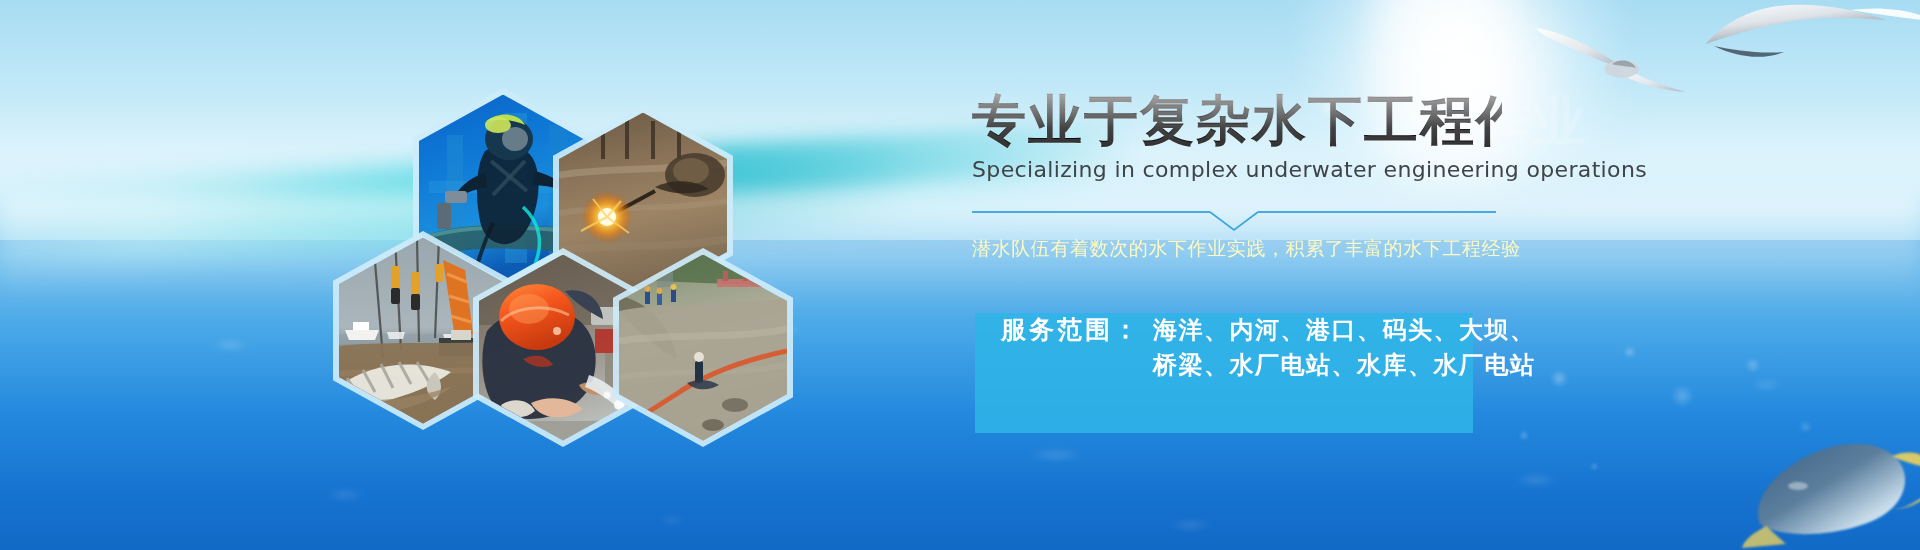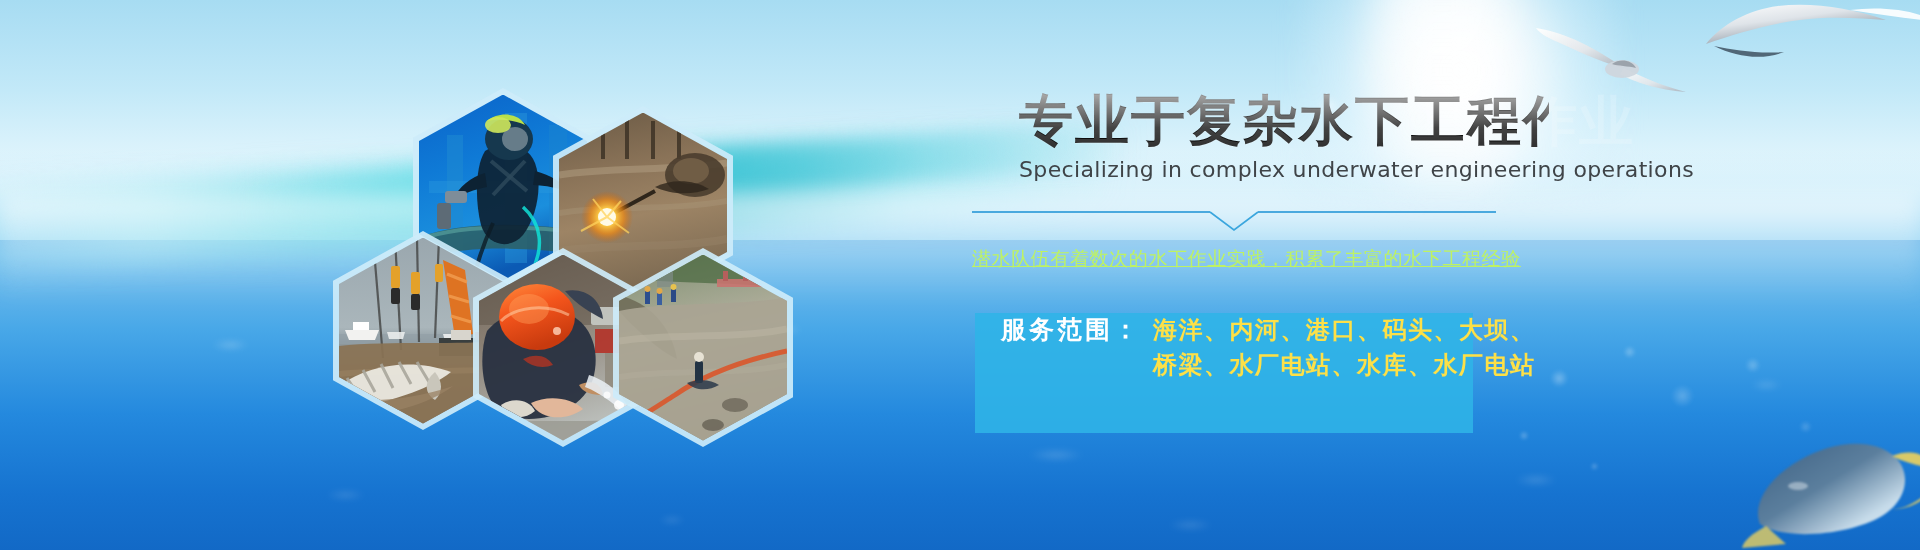--- a/index.html
+++ b/index.html
@@ -153,21 +153,21 @@
 
   
   #hex-1 { left: 8px;   top: 0px;   }   
   #hex-2 { left = 0; }
   #hex-2 { left: 148px; top: 18px;  }   
   #hex-3 { left: -72px; top: 143px; }   
   #hex-4 { left: 68px;  top: 160px; }   
   #hex-5 { left: 208px; top: 160px; }   
 
   
-  .text-block { position: absolute; left: 1019px; top: 92px; width: 530px; }
+  .text-block { position: absolute; left: 972px; top: 92px; width: 530px; }
 
   .headline {
     font-size: 54px;
     font-weight: bold;
     letter-spacing: 2px;
     line-height: 1.08;
     white-space: nowrap;
     background: linear-gradient(to bottom,
       #9d9d9d 0%, #6e6e6e 22%, #3a3a3a 48%, #1a1a1a 62%, #000000 100%);
     -webkit-background-clip: text;
@@ -184,47 +184,46 @@
     letter-spacing: .35px;
     white-space: nowrap;
     font-family: "DejaVu Sans", "Liberation Sans", sans-serif;
   }
 
   .divider {
     position: absolute; left: 972px; top: 206px; width: 524px; height: 26px;
   }
 
   .desc {
-    position: absolute; left: 972px; top: 246px;
+    position: absolute; left: 972px; top: 236px;
     font-size: 19px;
-    color: #bef264;
+    color: #fef9c3;
     letter-spacing: .6px;
     white-space: nowrap;
     font-family: "DejaVu Sans", "Liberation Sans", sans-serif;
-    text-decoration: underline;
   }
 
   .service-box {
     position: absolute; left: 975px; top: 313px;
     width: 498px; height: 120px;
     background: rgba(47,180,231,0.88);
     display: flex; 
   }
   .service-label {
     color: #ffffff;
     font-size: 25px;
     font-weight: bold;
     letter-spacing: 3px;
     margin-left: 26px;
     white-space: nowrap;
     font-family: "DejaVu Sans", "Liberation Sans", sans-serif;
   }
   .service-items {
     margin-left: 12px;
-    color: #fde047;
+    color: #ffffff;
     font-size: 24px;
     font-weight: bold;
     letter-spacing: 1.5px;
     line-height: 1.45;
     white-space: nowrap;
     font-family: "DejaVu Sans", "Liberation Sans", sans-serif;
   }
 </style>
 </head>
 <body>

